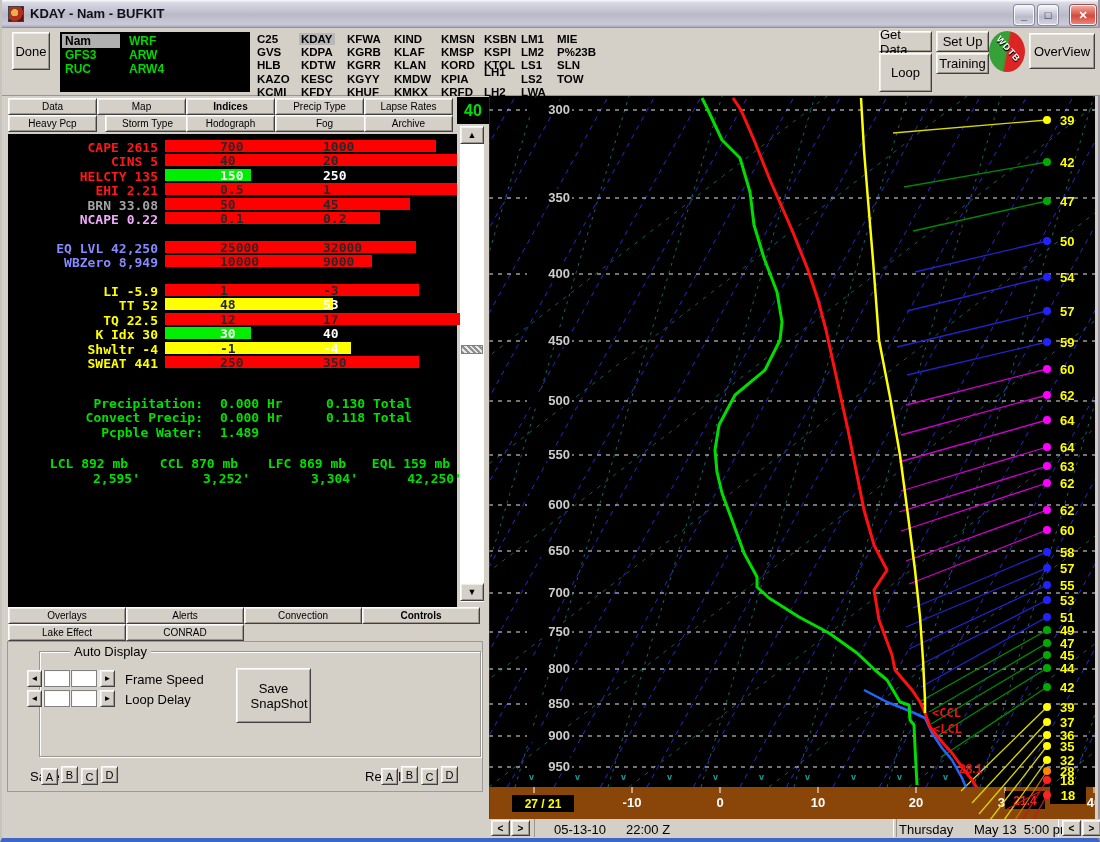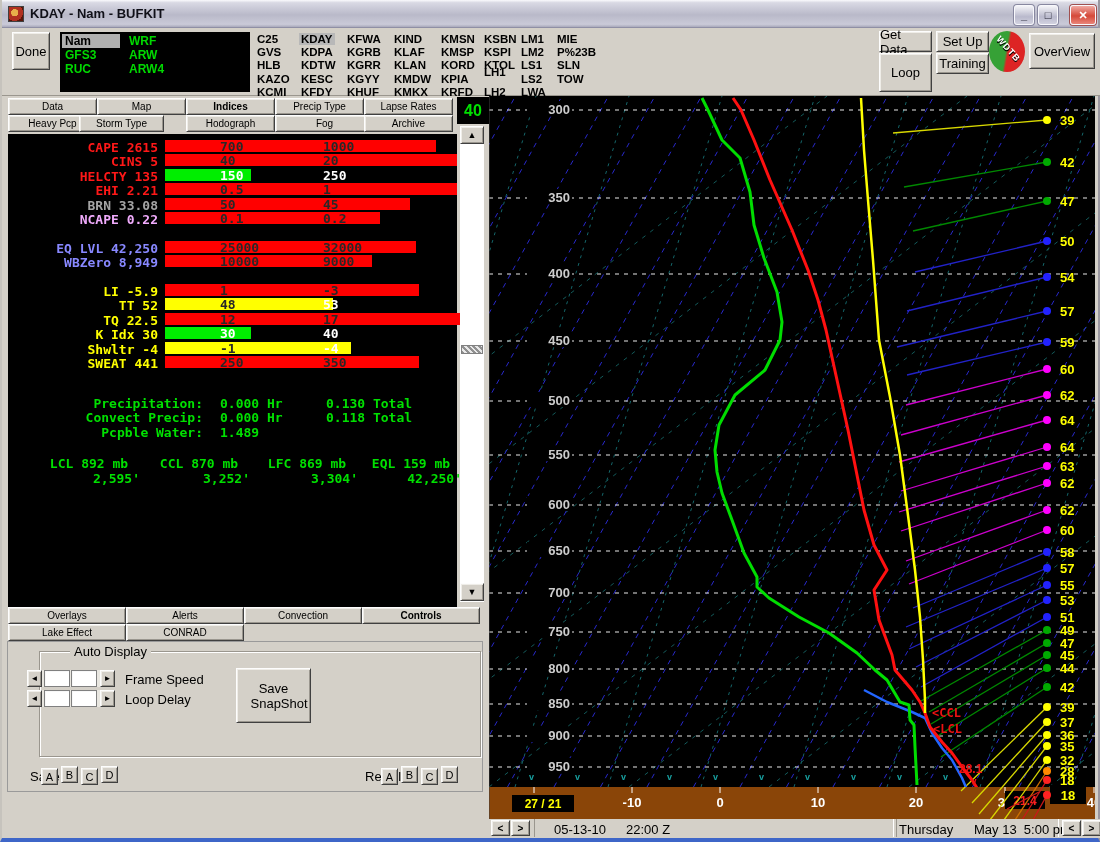--- a/index.html
+++ b/index.html
@@ -152,21 +152,21 @@
     <div class="btn3d" style="left:1027px;top:5px;width:66px;height:36px;">OverView</div>
   </div>
 
   <div id="view-tabs">
       <div class="btn3d tabbtn" style="left: 6px; top: 98px; width: 89px;">Data</div>
       <div class="btn3d tabbtn" style="left: 95px; top: 98px; width: 89px;">Map</div>
       <div class="btn3d tabbtn active" style="left: 184px; top: 98px; width: 89px;">Indices</div>
       <div class="btn3d tabbtn" style="left: 273px; top: 98px; width: 89px;">Precip Type</div>
       <div class="btn3d tabbtn" style="left: 362px; top: 98px; width: 89px;">Lapse Rates</div>
       <div class="btn3d tabbtn" style="left: 6px; top: 115px; width: 89px;">Heavy Pcp</div>
-      <div class="btn3d tabbtn" style="left: 77px; top: 115px; width: 85px;">Storm Type</div>
+      <div class="btn3d tabbtn" style="left: 103px; top: 115px; width: 85px;">Storm Type</div>
       <div class="btn3d tabbtn" style="left: 184px; top: 115px; width: 89px;">Hodograph</div>
       <div class="btn3d tabbtn" style="left: 273px; top: 115px; width: 99px;">Fog</div>
       <div class="btn3d tabbtn" style="left: 362px; top: 115px; width: 89px;">Archive</div>
     </div>
   <div class="hour-badge">40</div>
 
   <div class="panel" id="indices-panel">
       <div class="idx-label" style="top: 6px; color: rgb(255, 24, 24);">CAPE 2615</div>
       <div class="idx-bararea" style="top: 6px;">
         <div class="idx-bar" style="width: 92%; background: rgb(255, 0, 0);"></div>

